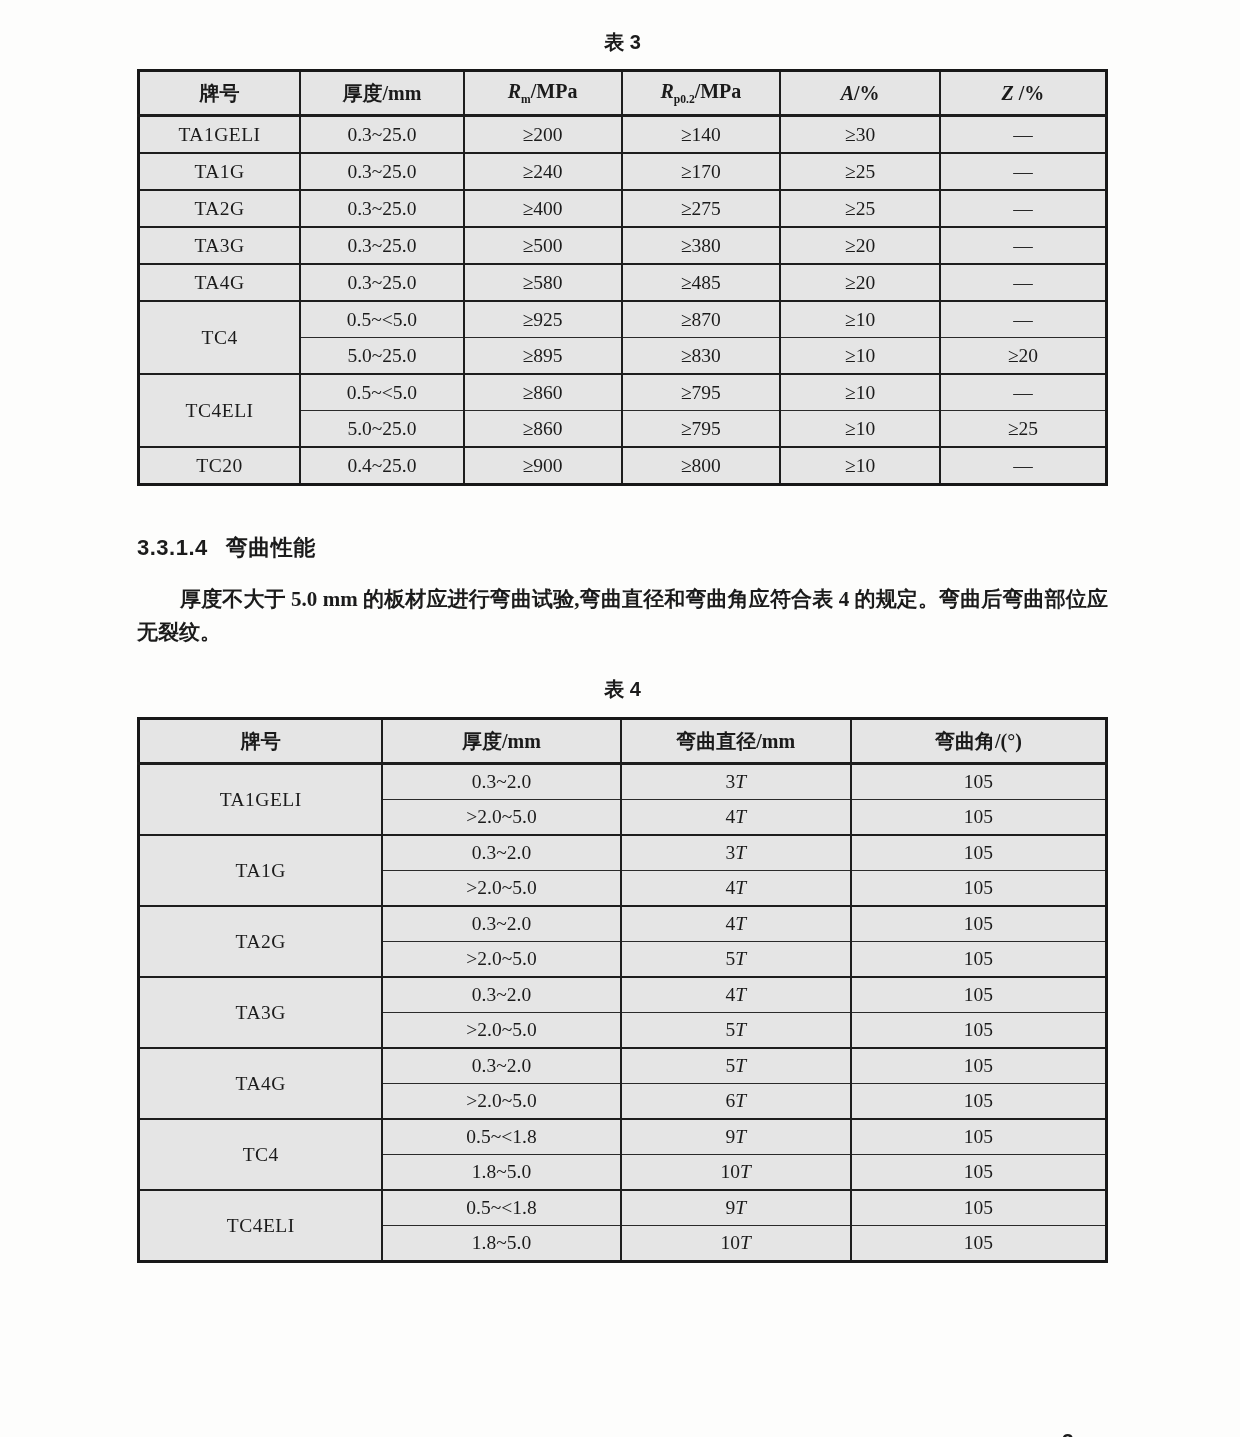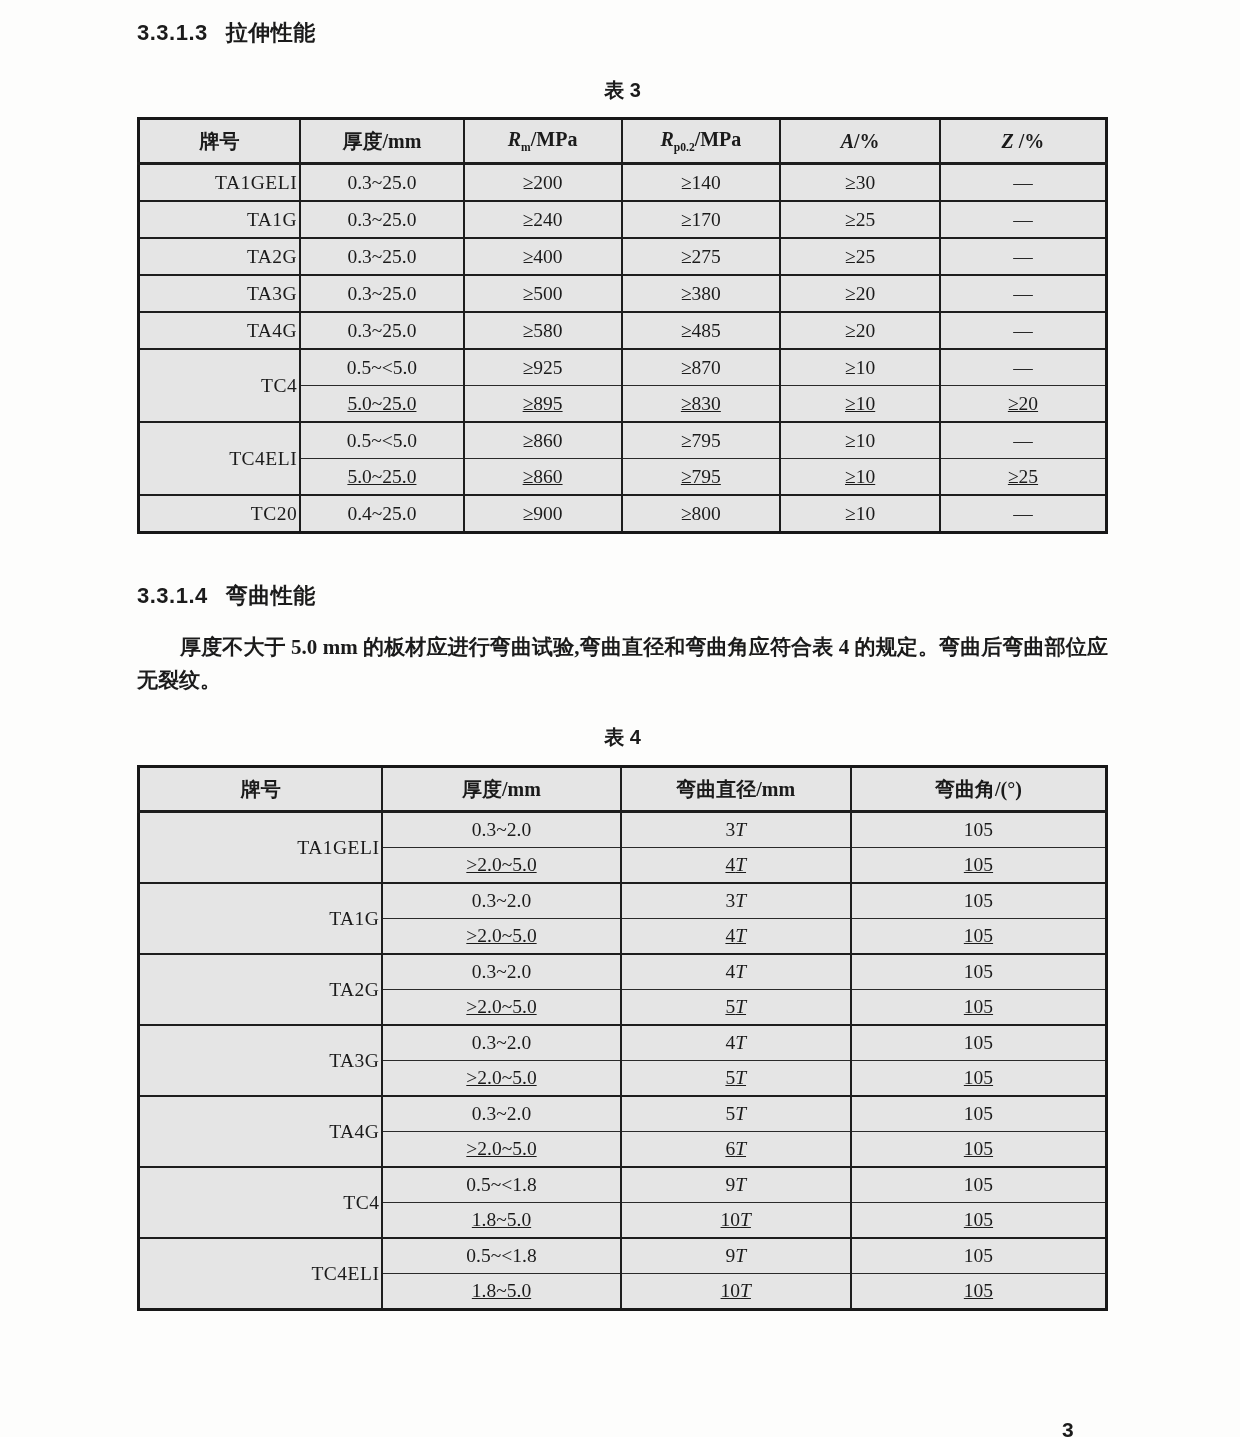--- a/index.html
+++ b/index.html
@@ -66,45 +66,42 @@
     border-left:2px solid #1d1d1d;
     border-right:2px solid #1d1d1d;
     height:35px;
     font-size:19.5px;
     text-align:center;
     vertical-align:middle;
     padding:0 2px;
   }
   #table4 td { height:34px; }
   .data-table tr.group-start td { border-top:2.5px solid #1d1d1d; }
-  .data-table tr.sub-row td { border-top:1.5px solid #2a2a2a;text-decoration:underline; }
-  .data-table td.grade { letter-spacing:0.5px;text-align:right; }
+  .data-table tr.sub-row td { border-top:1.5px solid #2a2a2a; }
+  .data-table td.grade { letter-spacing:0.5px; }
 
   .section-bend-heading { margin-top:47px; }
   .bend-para { margin-top:20px;font-weight:bold; }
   .caption-4 { margin-top:27px; }
   #table4 { margin-top:14px; }
 
   .page-number {
     position:absolute;
     left:1062px;
     top:1400px;
     font-family:"Liberation Sans", sans-serif;
     font-size:21px;
     font-weight:bold;
   }
 </style>
 </head>
 <body>
 
 <div class="page">
 
-  <div class="heading">
-    <span class="h-num">3.3.1.3</span><span>拉伸性能</span>
-  </div>
 
 
   <div class="table-caption">表 3</div>
 
   <table class="data-table" id="table3">
     <colgroup>
       <col style="width:16.7%">
         <col style="width:16.9%">
         <col style="width:16.3%">
       <col style="width:16.4%">

